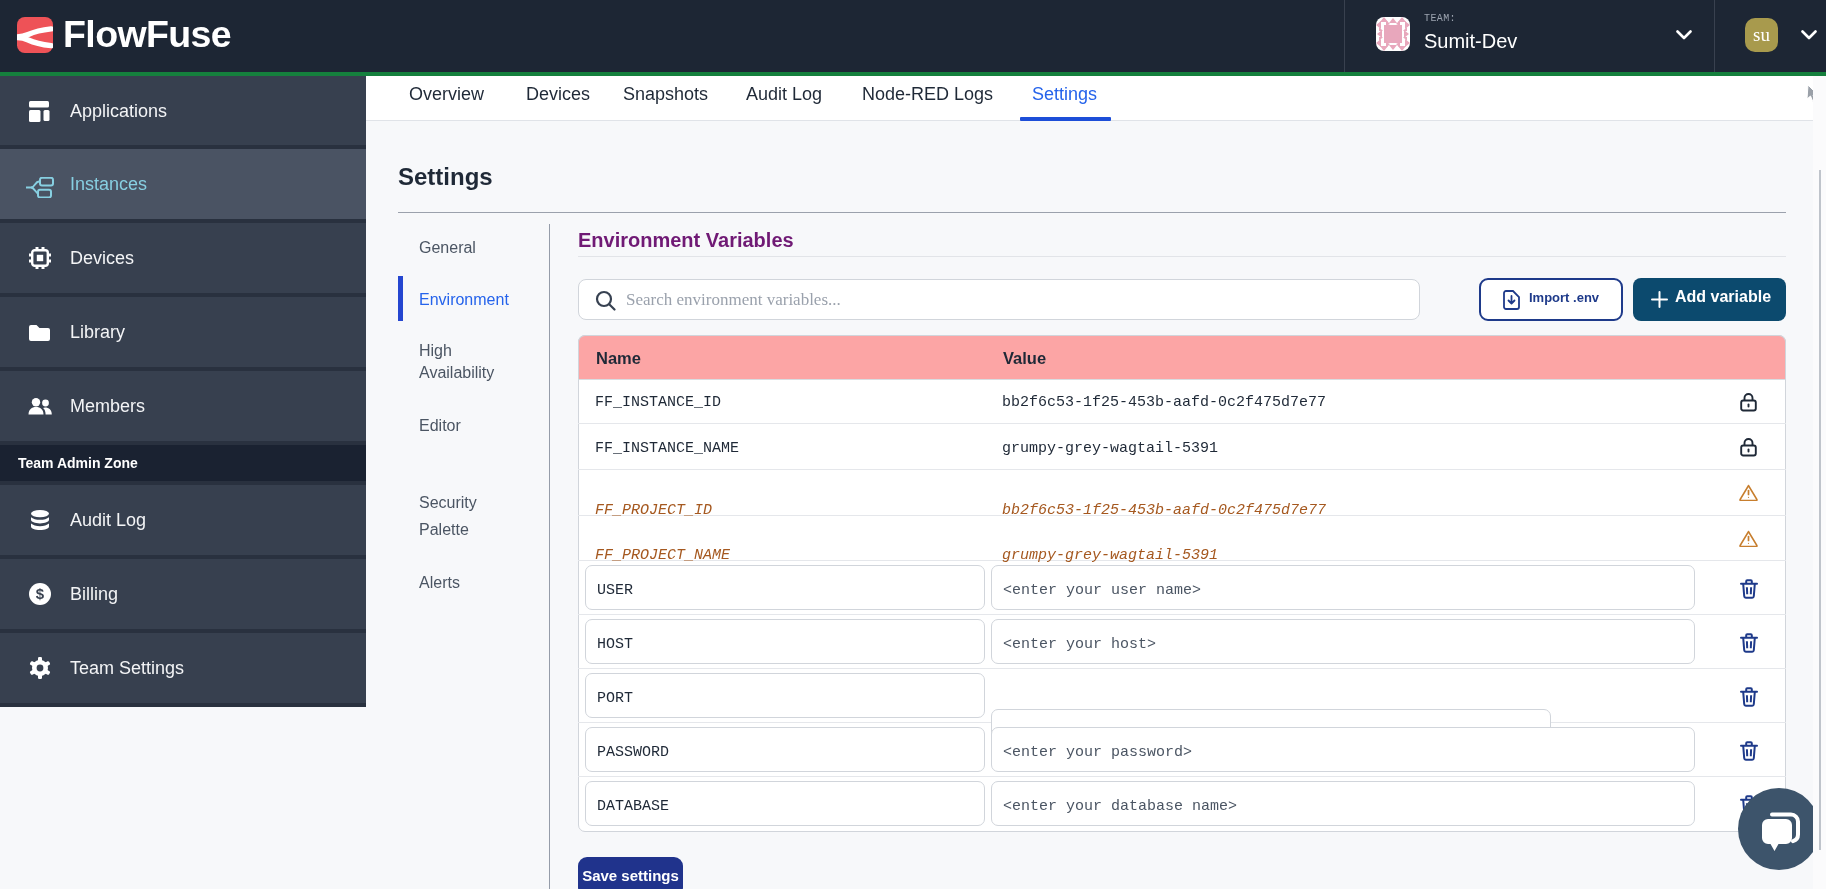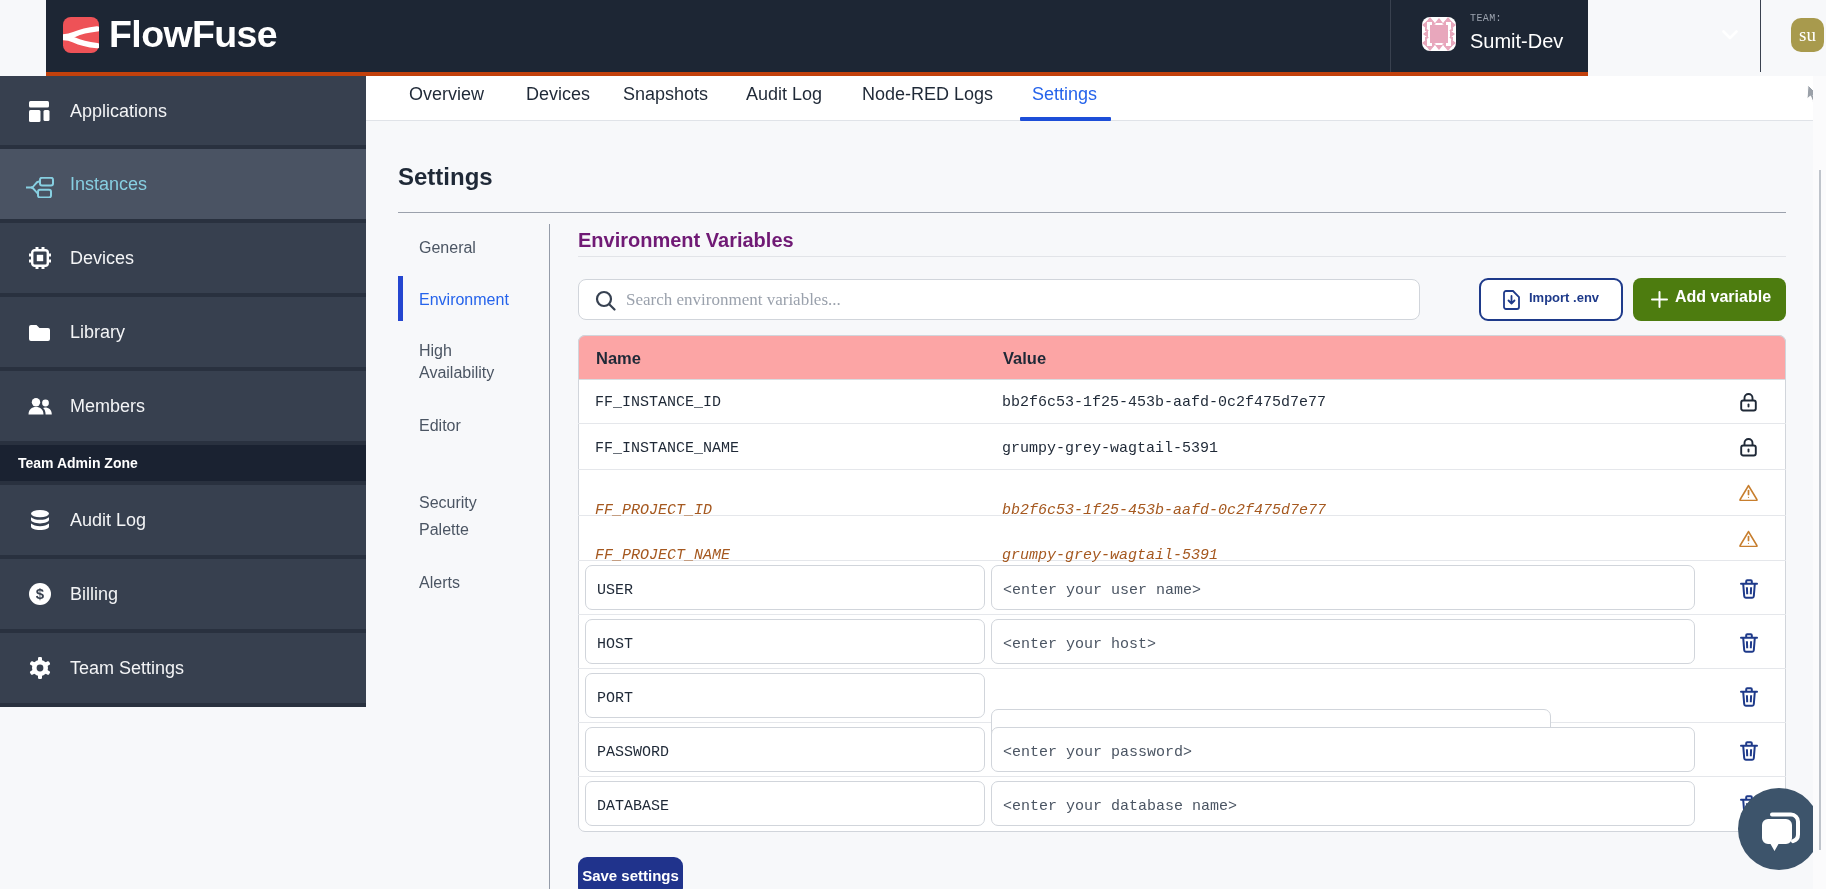--- a/index.html
+++ b/index.html
@@ -1,19 +1,19 @@
 <!DOCTYPE html>
 <html><head>
 <meta charset="utf-8">
 <style>
   * { margin:0; padding:0; box-sizing:border-box; }
   html,body { width:1826px; height:889px; overflow:hidden; font-family:"Liberation Sans", sans-serif; background:#F7F8FA; }
   .abs { position:absolute; }
   
-  #header { position:absolute; left:0; top:0; width:1542px; height:76px; background:#1D2634; border-bottom:4px solid #c2410c;margin-left:46px; }
+  #header { position:absolute; left:0; top:0; width:1826px; height:76px; background:#1D2634; border-bottom:4px solid #15803d; }
   #logo-sq { position:absolute; left:17px; top:17px; width:36px; height:36px; }
   #logo-text { position:absolute; left:63px; top:13px; font-size:37.5px; font-weight:bold; color:#fff; letter-spacing:-0.6px; }
   .hdiv { position:absolute; top:0; width:1px; height:72px; background:#39414f; }
   #team-av { position:absolute; left:1376px; top:17px; width:34px; height:34px; }
   #team-label { position:absolute; left:1424px; top:13px; font-size:10px; color:#9CA3AF; letter-spacing:0.4px;font-family:Liberation Mono, monospace; }
   #team-name { position:absolute; left:1424px; top:30px; font-size:20px; color:#fff; }
   #user-av { position:absolute; left:1745px; top:18px; width:33px; height:34px; background:#A89A4D; border-radius:10px; color:#fff; font-family:"Liberation Serif", serif; font-size:19px; text-align:center; line-height:34px; }
   
   #sidebar { position:absolute; left:0; top:76px; width:366px; height:631px; background:#37404F; }
   .sitem { position:absolute; left:0; width:366px; background:#37404F; color:#F3F4F6; font-size:18px; }
@@ -31,21 +31,21 @@
   #vdiv { position:absolute; left:549px; top:224px; width:1px; height:665px; background:#959CA9; }
   
   .sn { position:absolute; left:419px; font-size:16px; color:#4B5563; }
   #sn-active-bar { position:absolute; left:398px; top:276px; width:5px; height:45px; background:#2546D0; }
   
   #evh { position:absolute; left:578px; top:229px; font-size:20px; font-weight:bold; color:#701a75; }
   #hr2 { position:absolute; left:578px; top:256px; width:1208px; height:1px; background:#E2E4E8; }
   #search { position:absolute; left:578px; top:279px; width:842px; height:41px; background:#fff; border:1px solid #D1D5DB; border-radius:8px;font-family:Liberation Serif, serif; }
   #search .ph { position:absolute; left:47px; top:10px; font-size:17px; color:#9AA1AC; }
   #btn-import { position:absolute; left:1479px; top:278px; width:144px; height:43px; background:#fff; border:2px solid #1E3A8A; border-radius:9px; color:#1E3A8A; font-weight:bold; font-size:13px; }
-  #btn-add { position:absolute; left:1633px; top:278px; width:153px; height:43px; background:#4d7c0f; border-radius:8px; color:#fff; font-weight:bold; font-size:16px; }
+  #btn-add { position:absolute; left:1633px; top:278px; width:153px; height:43px; background:#0c4a6e; border-radius:8px; color:#fff; font-weight:bold; font-size:16px; }
   
   #tbl { position:absolute; left:578px; top:335px; width:1208px; height:497px; background:#fff; border:1px solid #D1D5DB; border-radius:7px; }
   #thead { position:absolute; left:578px; top:335px; width:1208px; height:45px; background:#fca5a5; border-radius:7px 7px 0 0; border:1px solid #D1D5DB; border-bottom:1px solid #D9DDE1; }
   #thead .th { position:absolute; top:13px; font-size:16.5px; font-weight:bold; color:#1F2937; }
   .row { position:absolute; left:578px; width:1208px; border-bottom:1px solid #E5E7EB; }
   .mono { font-family:"Liberation Mono", monospace; font-size:15px; color:#1F2937; }
   .rust { color:#A5581F; font-style:italic;margin-top:16px; }
   .cell-name { position:absolute; left:17px; top:calc(50% + 1px); transform:translateY(-50%); }
   .cell-val { position:absolute; left:424px; top:calc(50% + 1px); transform:translateY(-50%); }
   .inp { position:absolute; top:4px; height:45px; background:#fff; border:1px solid #D1D5DB; border-radius:7px; }

